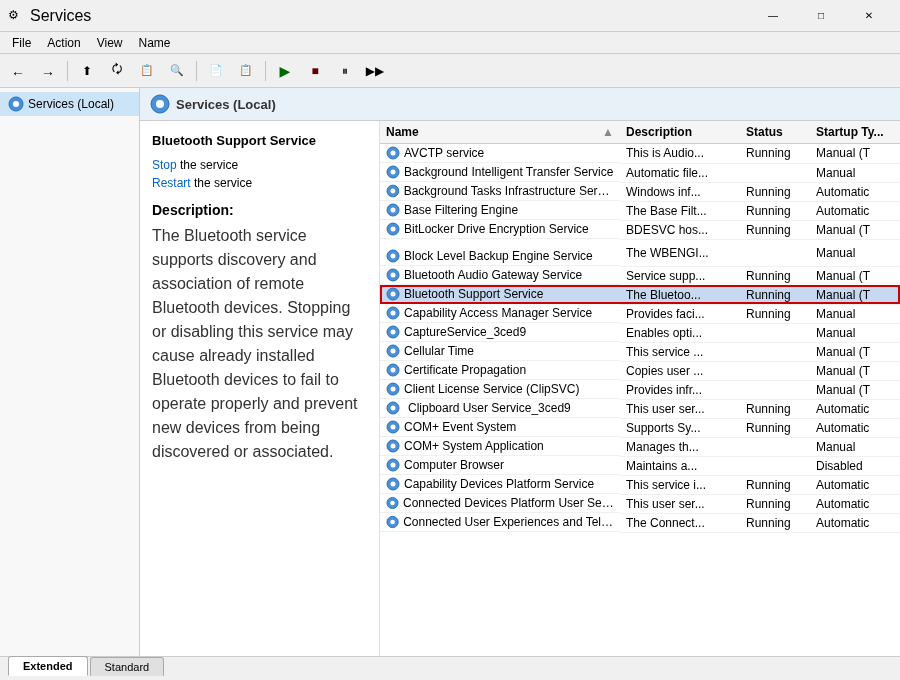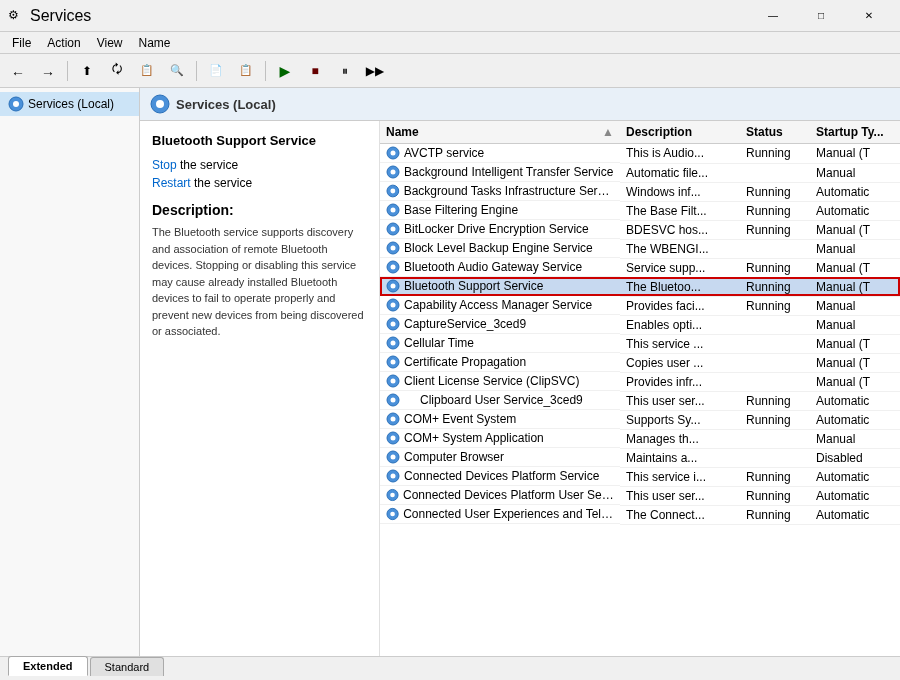--- a/index.html
+++ b/index.html
@@ -173,21 +173,21 @@
       text-decoration: none;
       font-size: 12px;
     }
     .info-panel .description-label {
       font-weight: 600;
       margin-top: 12px;
       margin-bottom: 6px;
       font-size: 14px;
     }
     .info-panel .description-text {
-      font-size: 11px;
+      font-size: 16px;
       line-height: 1.5;
       color: #333;
     }
 
     
     .service-list {
       flex: 1;
       overflow-y: scroll;
       overflow-x: hidden;
     }
@@ -413,21 +413,21 @@
                     <circle cx="7" cy="7" r="6" fill="#4a90d9" stroke="#2a70b9" stroke-width="1"></circle>
                     <circle cx="7" cy="7" r="2.5" fill="white"></circle>
                   </svg>
                   <span style="overflow: hidden; text-overflow: ellipsis; white-space: nowrap;">BitLocker Drive Encryption Service</span>
                 </td>
                 <td class="col-desc">BDESVC hos...</td>
                 <td class="col-status">Running</td>
                 <td class="col-startup">Manual (T</td>
               </tr>
               <tr>
-                <td class="col-name" style="display: flex; align-items: center; gap: 4px; overflow: hidden;">
+                <td class="col-name" style="display: flex; align-items: center; gap: 4px; overflow: hidden; margin-top: 8px;">
                   <svg width="14" height="14" viewBox="0 0 14 14">
                     <circle cx="7" cy="7" r="6" fill="#4a90d9" stroke="#2a70b9" stroke-width="1"></circle>
                     <circle cx="7" cy="7" r="2.5" fill="white"></circle>
                   </svg>
                   <span style="overflow: hidden; text-overflow: ellipsis; white-space: nowrap;">Block Level Backup Engine Service</span>
                 </td>
                 <td class="col-desc">The WBENGI...</td>
                 <td class="col-status"></td>
                 <td class="col-startup">Manual</td>
               </tr>
@@ -509,21 +509,21 @@
                     <circle cx="7" cy="7" r="6" fill="#4a90d9" stroke="#2a70b9" stroke-width="1"></circle>
                     <circle cx="7" cy="7" r="2.5" fill="white"></circle>
                   </svg>
                   <span style="overflow: hidden; text-overflow: ellipsis; white-space: nowrap;">Client License Service (ClipSVC)</span>
                 </td>
                 <td class="col-desc">Provides infr...</td>
                 <td class="col-status"></td>
                 <td class="col-startup">Manual (T</td>
               </tr>
               <tr>
-                <td class="col-name" style="display: flex; align-items: center; gap: 20px; overflow: hidden;">
+                <td class="col-name" style="display: flex; align-items: center; gap: 8px; overflow: hidden;">
                   <svg width="14" height="14" viewBox="0 0 14 14">
                     <circle cx="7" cy="7" r="6" fill="#4a90d9" stroke="#2a70b9" stroke-width="1"></circle>
                     <circle cx="7" cy="7" r="2.5" fill="white"></circle>
                   </svg>
                   <span style="overflow: hidden; text-overflow: ellipsis; white-space: nowrap;">Clipboard User Service_3ced9</span>
                 </td>
                 <td class="col-desc">This user ser...</td>
                 <td class="col-status">Running</td>
                 <td class="col-startup">Automatic</td>
               </tr>
@@ -562,21 +562,21 @@
                 <td class="col-desc">Maintains a...</td>
                 <td class="col-status"></td>
                 <td class="col-startup">Disabled</td>
               </tr>
               <tr>
                 <td class="col-name" style="display: flex; align-items: center; gap: 4px; overflow: hidden;">
                   <svg width="14" height="14" viewBox="0 0 14 14">
                     <circle cx="7" cy="7" r="6" fill="#4a90d9" stroke="#2a70b9" stroke-width="1"></circle>
                     <circle cx="7" cy="7" r="2.5" fill="white"></circle>
                   </svg>
-                  <span style="overflow: hidden; text-overflow: ellipsis; white-space: nowrap;">Connected Devices Platform Service</span>
+                  <span style="overflow: hidden; text-overflow: ellipsis; white-space: nowrap;">Capability Devices Platform Service</span>
                 </td>
                 <td class="col-desc">This service i...</td>
                 <td class="col-status">Running</td>
                 <td class="col-startup">Automatic</td>
               </tr>
               <tr>
                 <td class="col-name" style="display: flex; align-items: center; gap: 4px; overflow: hidden;">
                   <svg width="14" height="14" viewBox="0 0 14 14">
                     <circle cx="7" cy="7" r="6" fill="#4a90d9" stroke="#2a70b9" stroke-width="1"></circle>
                     <circle cx="7" cy="7" r="2.5" fill="white"></circle>

